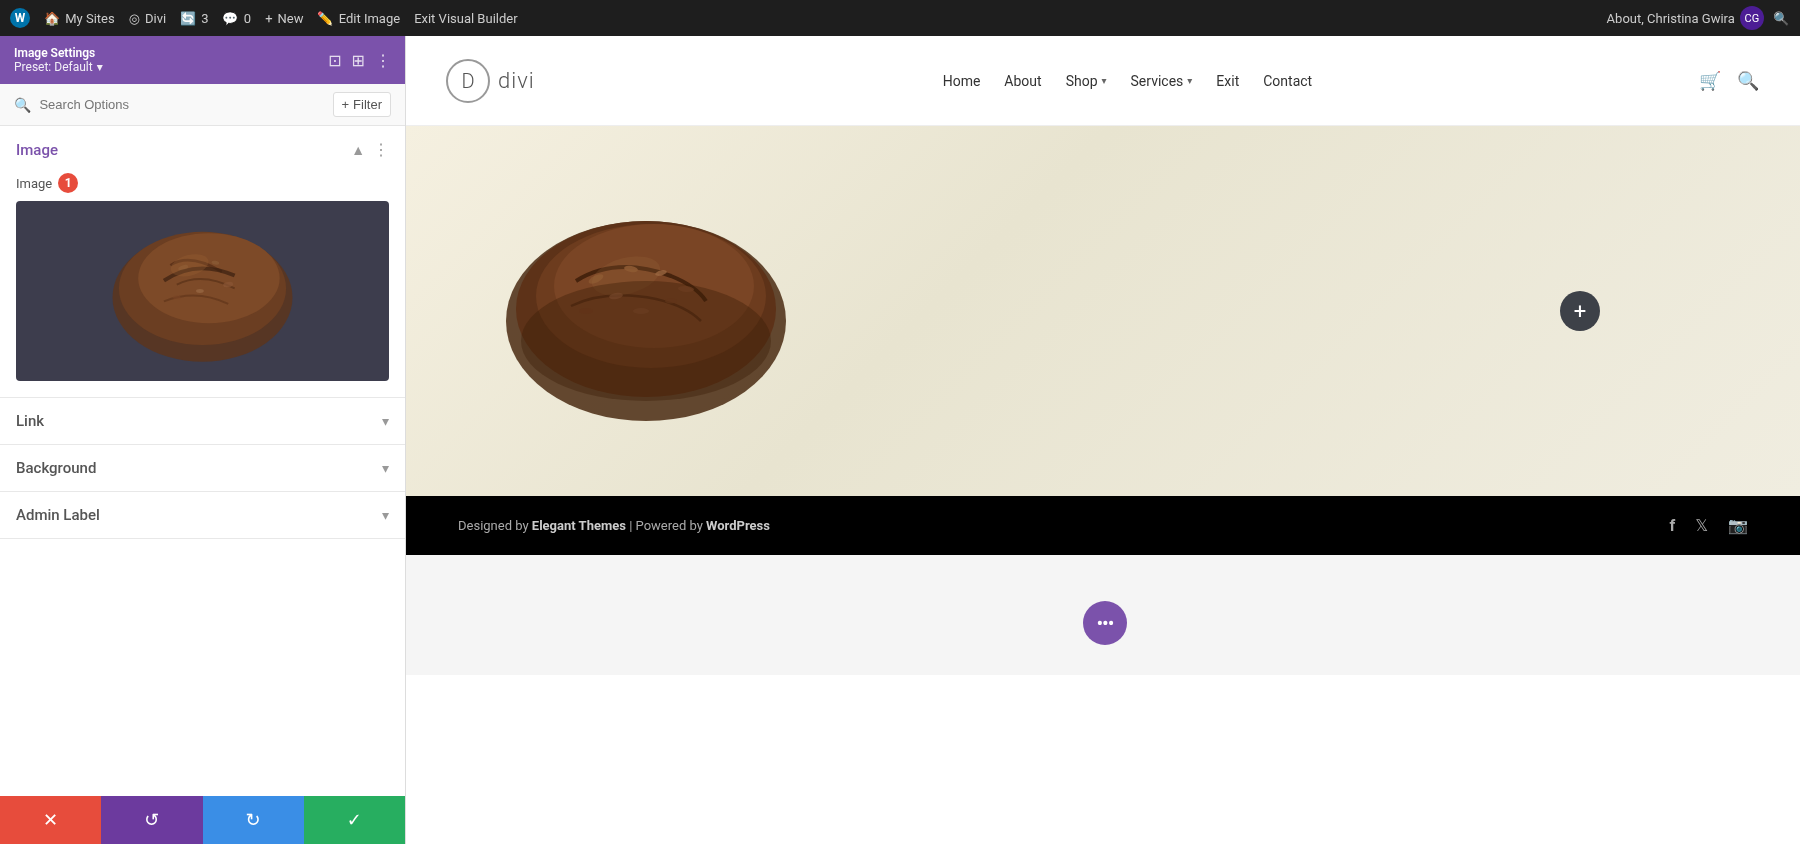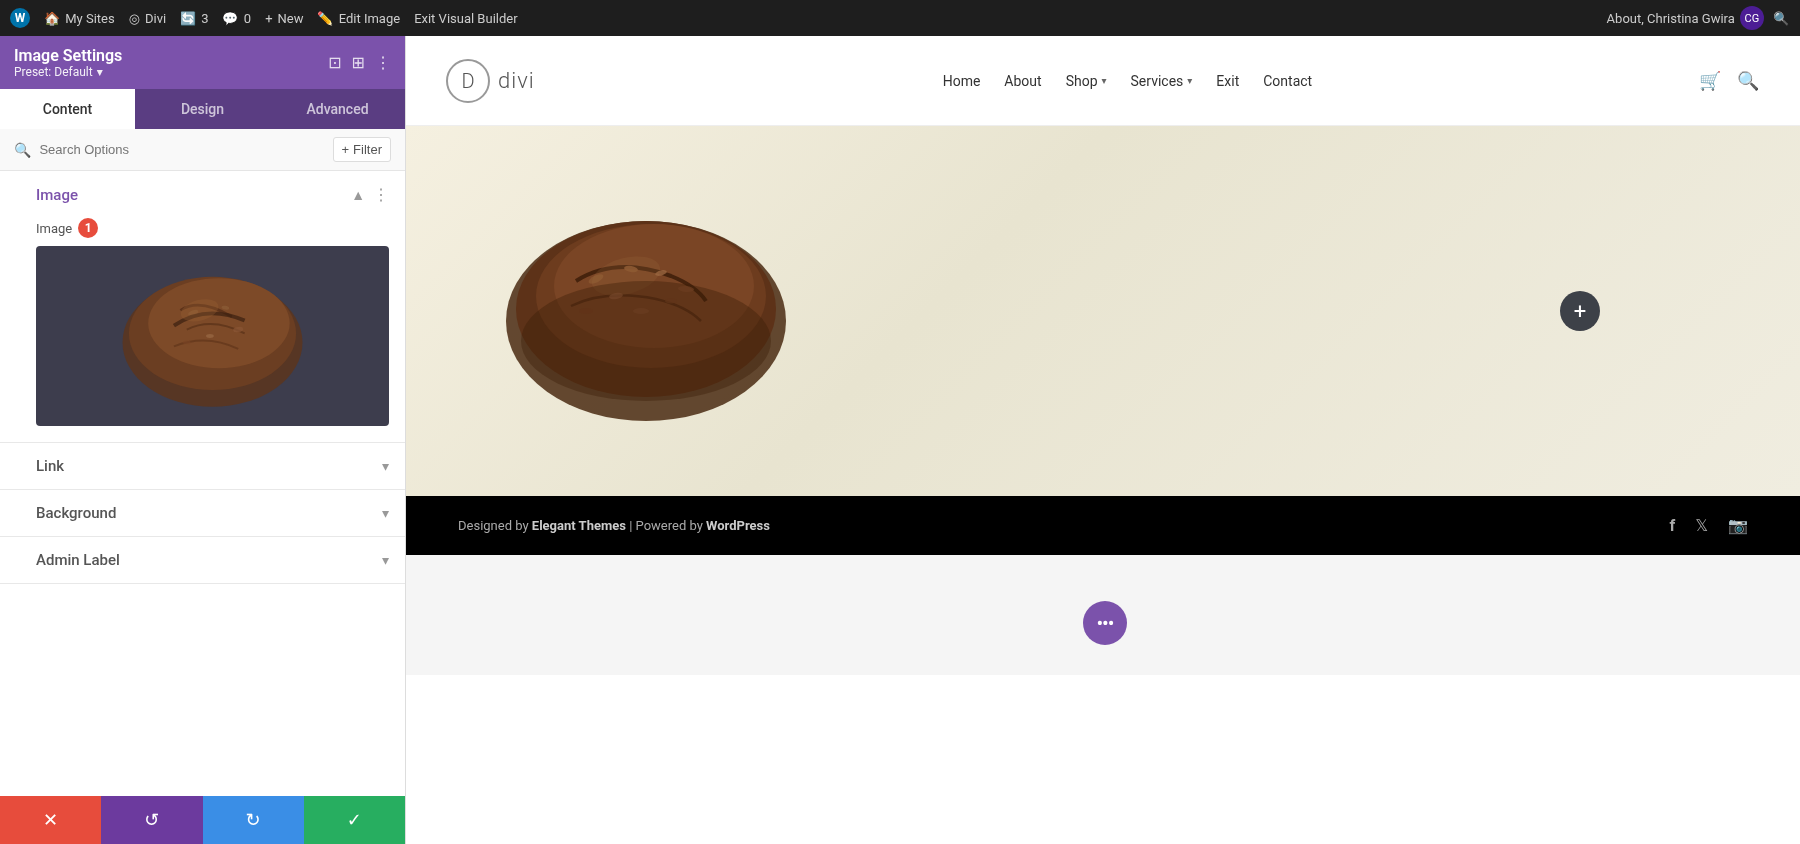--- a/index.html
+++ b/index.html
@@ -39,21 +39,21 @@
     }
 
     .panel-header {
       background: #7b52ab;
       color: #fff;
       padding: 10px 14px;
       display: flex;
       align-items: center;
       justify-content: space-between;
     }
-    .panel-title { font-size: 16px; font-weight: 600; }
+    .panel-title { font-size: 12px; font-weight: 600; }
     .panel-preset { font-size: 12px; opacity: 0.9; display: flex; align-items: center; gap: 4px; cursor: pointer; }
     .panel-header-icons { display: flex; gap: 10px; }
     .panel-header-icon { color: rgba(255,255,255,0.8); cursor: pointer; font-size: 16px; }
 
     
     .tabs {
       display: flex;
       background: #5a3d82;
     }
     .tab {
@@ -103,21 +103,20 @@
     
     .panel-content {
       flex: 1;
       overflow-y: auto;
       padding: 0;
     }
 
     
     .section {
       border-bottom: 1px solid #e8e8e8;
-      padding-left: 20px;
     }
     .section-header {
       display: flex;
       align-items: center;
       justify-content: space-between;
       padding: 14px 16px;
       cursor: pointer;
     }
     .section-title {
       font-size: 15px;
@@ -377,31 +376,20 @@
           <span>▾</span>
         </div>
       </div>
       <div class="panel-header-icons">
         <span class="panel-header-icon">⊡</span>
         <span class="panel-header-icon">⊞</span>
         <span class="panel-header-icon">⋮</span>
       </div>
     </div>
 
-    <div class="tabs">
-      <div class="tab active">
-        <span>Content</span>
-      </div>
-      <div class="tab">
-        <span>Design</span>
-      </div>
-      <div class="tab">
-        <span>Advanced</span>
-      </div>
-    </div>
 
     <div class="search-bar">
       <span style="color:#bbb;font-size:14px;">🔍</span>
       <input class="search-input" type="text" placeholder="Search Options" style="">
       <button class="filter-btn">
         <span>+</span>
         <span>Filter</span>
       </button>
     </div>
 

